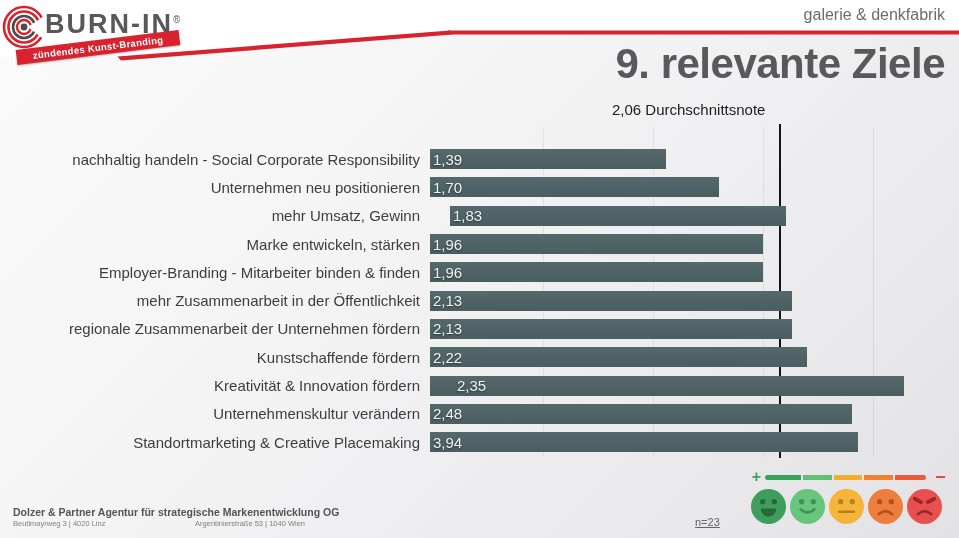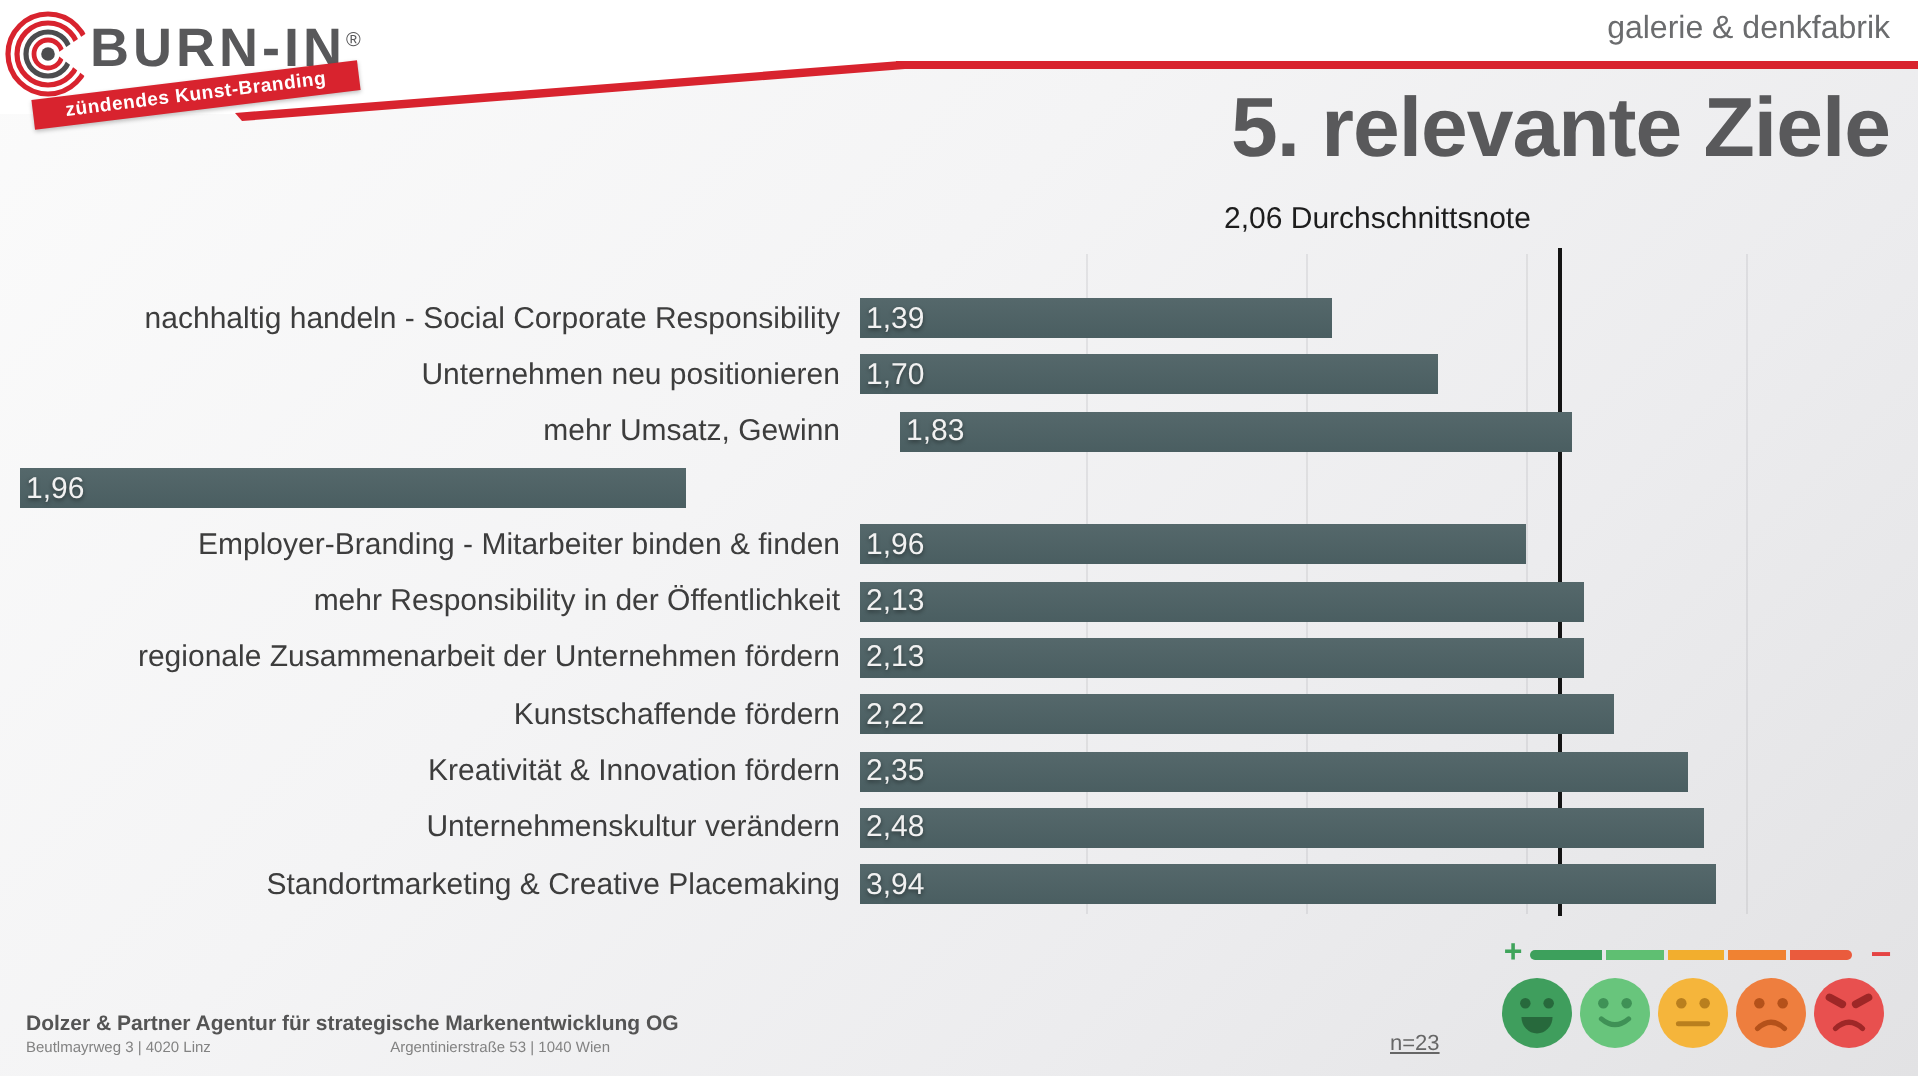--- a/index.html
+++ b/index.html
@@ -68,21 +68,21 @@
   </svg>
 
   <div class="brand-text"><span>BURN-IN</span><sup>®</sup></div>
 
   <div class="ribbon">
     <span>zündendes Kunst-Branding</span>
   </div>
 
   <div class="gallery-text">galerie &amp; denkfabrik</div>
 
-  <div class="page-title">5. relevante Ziele</div>
+  <div class="page-title">9. relevante Ziele</div>
 
   <div class="avg-label">2,06 Durchschnittsnote</div>
   <div class="avg-line" id="avg-line" style="left: 779.2px;"></div>
   <div class="gridline" style="left:543px"></div>
   <div class="gridline" style="left:653px"></div>
   <div class="gridline" style="left:763px"></div>
   <div class="gridline" style="left:873px"></div>
 
   <div class="chart" id="bar-rows">
     <div class="row">
@@ -106,38 +106,39 @@
     <div class="row">
       <div class="label">mehr Umsatz, Gewinn</div>
       <div class="track">
         <div class="bar" style="width: 336px; margin-left: 20px;">
           <span class="val">1,83</span>
         </div>
       </div>
     </div>
 
     <div class="row">
+      <div class="label">Marke entwickeln, stärken</div>
       <div class="track">
         <div class="bar" style="width: 333.2px;">
           <span class="val">1,96</span>
         </div>
       </div>
     </div>
 
     <div class="row">
       <div class="label">Employer-Branding - Mitarbeiter binden &amp; finden</div>
       <div class="track">
         <div class="bar" style="width: 333.2px;">
           <span class="val">1,96</span>
         </div>
       </div>
     </div>
 
     <div class="row">
-      <div class="label">mehr Responsibility in der Öffentlichkeit</div>
+      <div class="label">mehr Zusammenarbeit in der Öffentlichkeit</div>
       <div class="track">
         <div class="bar" style="width: 362.1px;">
           <span class="val">2,13</span>
         </div>
       </div>
     </div>
 
     <div class="row">
       <div class="label">regionale Zusammenarbeit der Unternehmen fördern</div>
       <div class="track">
@@ -152,21 +153,21 @@
       <div class="track">
         <div class="bar" style="width: 377.4px;">
           <span class="val">2,22</span>
         </div>
       </div>
     </div>
 
     <div class="row">
       <div class="label">Kreativität &amp; Innovation fördern</div>
       <div class="track">
-        <div class="bar" style="width: 414px;">
+        <div class="bar" style="width: 450px; padding-left: 24px;">
           <span class="val">2,35</span>
         </div>
       </div>
     </div>
 
     <div class="row">
       <div class="label">Unternehmenskultur verändern</div>
       <div class="track">
         <div class="bar" style="width: 421.6px;">
           <span class="val">2,48</span>

